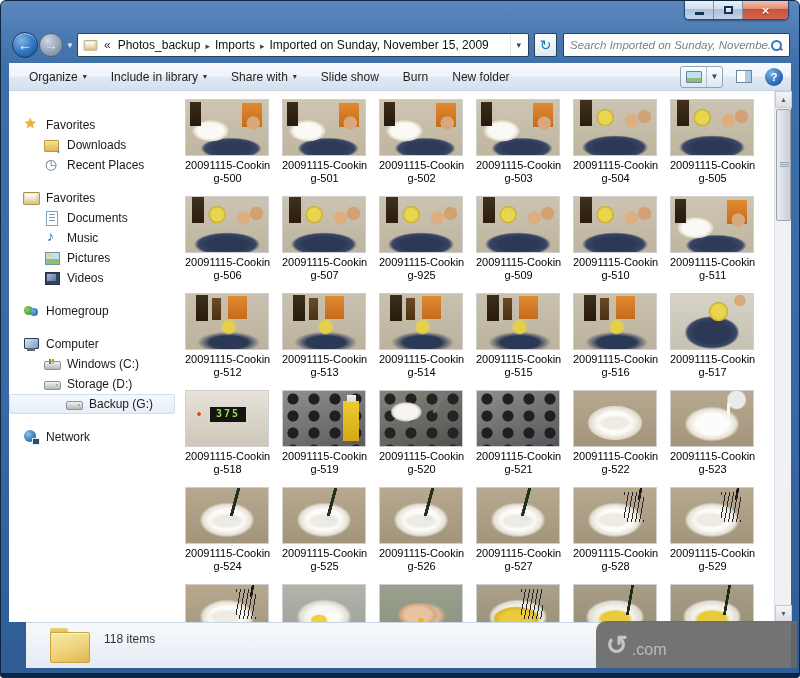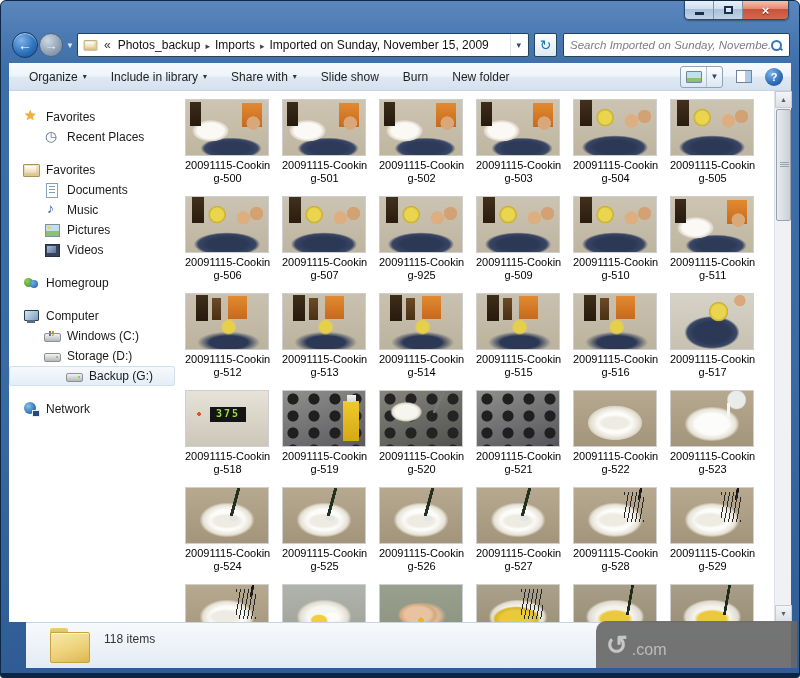--- a/index.html
+++ b/index.html
@@ -67,21 +67,21 @@
   .views-ic { width:16px; height:12px; border:1px solid #6c86a0; border-radius:1px;
      background:linear-gradient(180deg,#bfe0f2 0 55%, #8fc070 55%); }
   .preview-btn { width:22px; height:20px; display:flex; align-items:center; justify-content:center; cursor:pointer; }
   .preview-ic { width:16px; height:13px; border:1px solid #6c86a0; background:linear-gradient(90deg,#fff 0 60%, #aecbe8 60%); }
   .help-btn { width:18px; height:18px; border-radius:50%; cursor:pointer;
      background:radial-gradient(circle at 35% 30%, #7fb3e8 0%, #2d6cb8 60%, #1a4a86 100%);
      color:#fff; font-size:11px; font-weight:bold; display:flex; align-items:center; justify-content:center; }
 
   
   .content-bg { position:absolute; top:90px; left:8px; right:8px; height:531px; background:#fff; }
-  .sidebar { position:absolute; top:90px; left:8px; width:172px; height:531px; background:#fff; overflow:hidden; padding-top:16px; }
+  .sidebar { position:absolute; top:90px; left:8px; width:172px; height:531px; background:#fff; overflow:hidden; padding-top:24px; }
   .side-group { margin-bottom:13px; }
   .side-row { height:20px; display:flex; align-items:center; padding-left:14px; font-size:12px; color:#1a1a1a; cursor:pointer; white-space:nowrap; }
   .side-row.child { padding-left:35px; }
   .side-row.sel { background:linear-gradient(180deg,#f6f9fc,#e4edf6); border:1px solid #d3e0ec; border-radius:2px; margin-right:6px;justify-content:center; }
 
   .ic { width:17px; height:16px; display:inline-block; margin-right:6px; position:relative; font-style:normal; flex:none; }
   .ic-favorites::before { content:"★"; color:#f2b134; font-size:14px; position:absolute; top:-2px; left:1px; text-shadow:0 0 1px #b8860b; }
   .ic-desktop::before, .ic-computer::before { content:""; position:absolute; left:1px; top:2px; width:13px; height:9px; border:1px solid #2b3c55; border-radius:1px; background:linear-gradient(135deg,#4a7ab4,#16355e); }
   .ic-computer::before { background:linear-gradient(135deg,#d6e7f2,#7a9cc0); }
   .ic-desktop::after, .ic-computer::after { content:""; position:absolute; left:4px; top:12px; width:8px; height:3px; background:#5a6b80; }
@@ -307,20 +307,24 @@
   </div>
 
   <div class="content-bg"></div>
   <div class="sidebar" id="sidebar">
       <div class="side-group">
         <div class="side-row">
           <i class="ic ic-favorites"></i>
           <span>Favorites</span>
         </div>
         <div class="side-row child">
+          <i class="ic ic-downloads"></i>
+          <span>Downloads</span>
+        </div>
+        <div class="side-row child">
           <i class="ic ic-recent-places"></i>
           <span>Recent Places</span>
         </div>
       </div>
       <div class="side-group">
         <div class="side-row">
           <i class="ic ic-libraries"></i>
           <span>Favorites</span>
         </div>
         <div class="side-row child">

